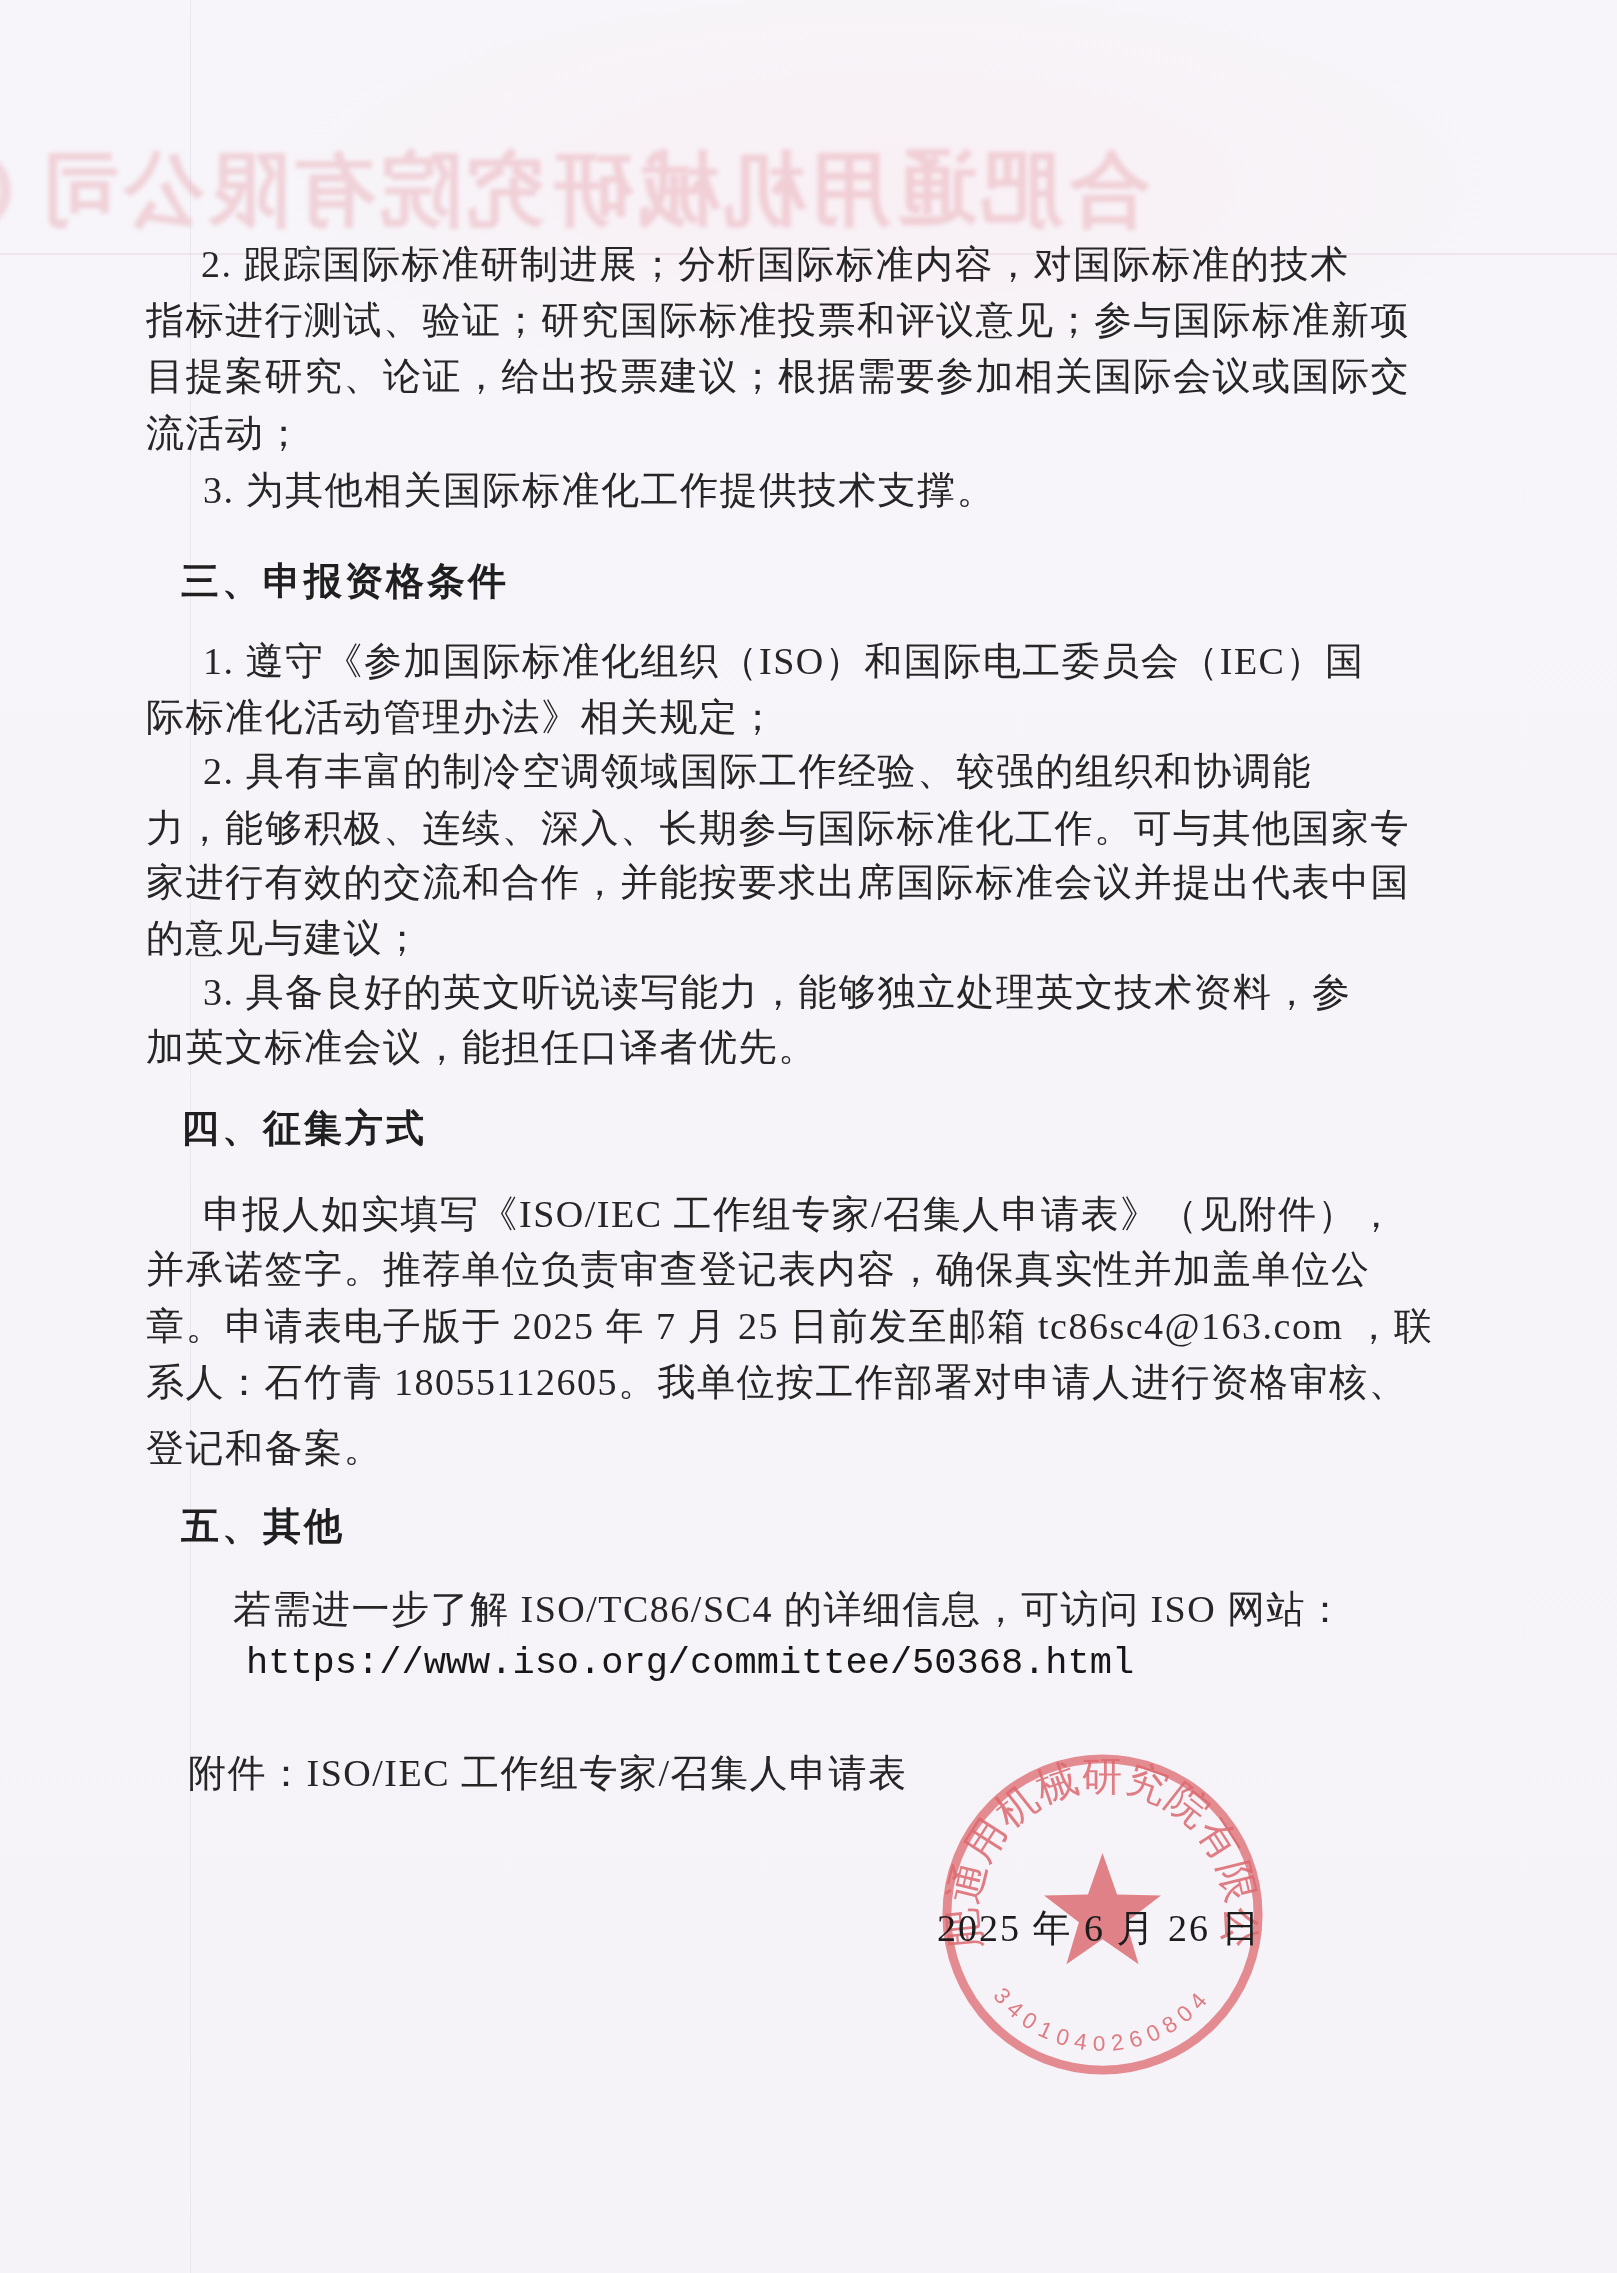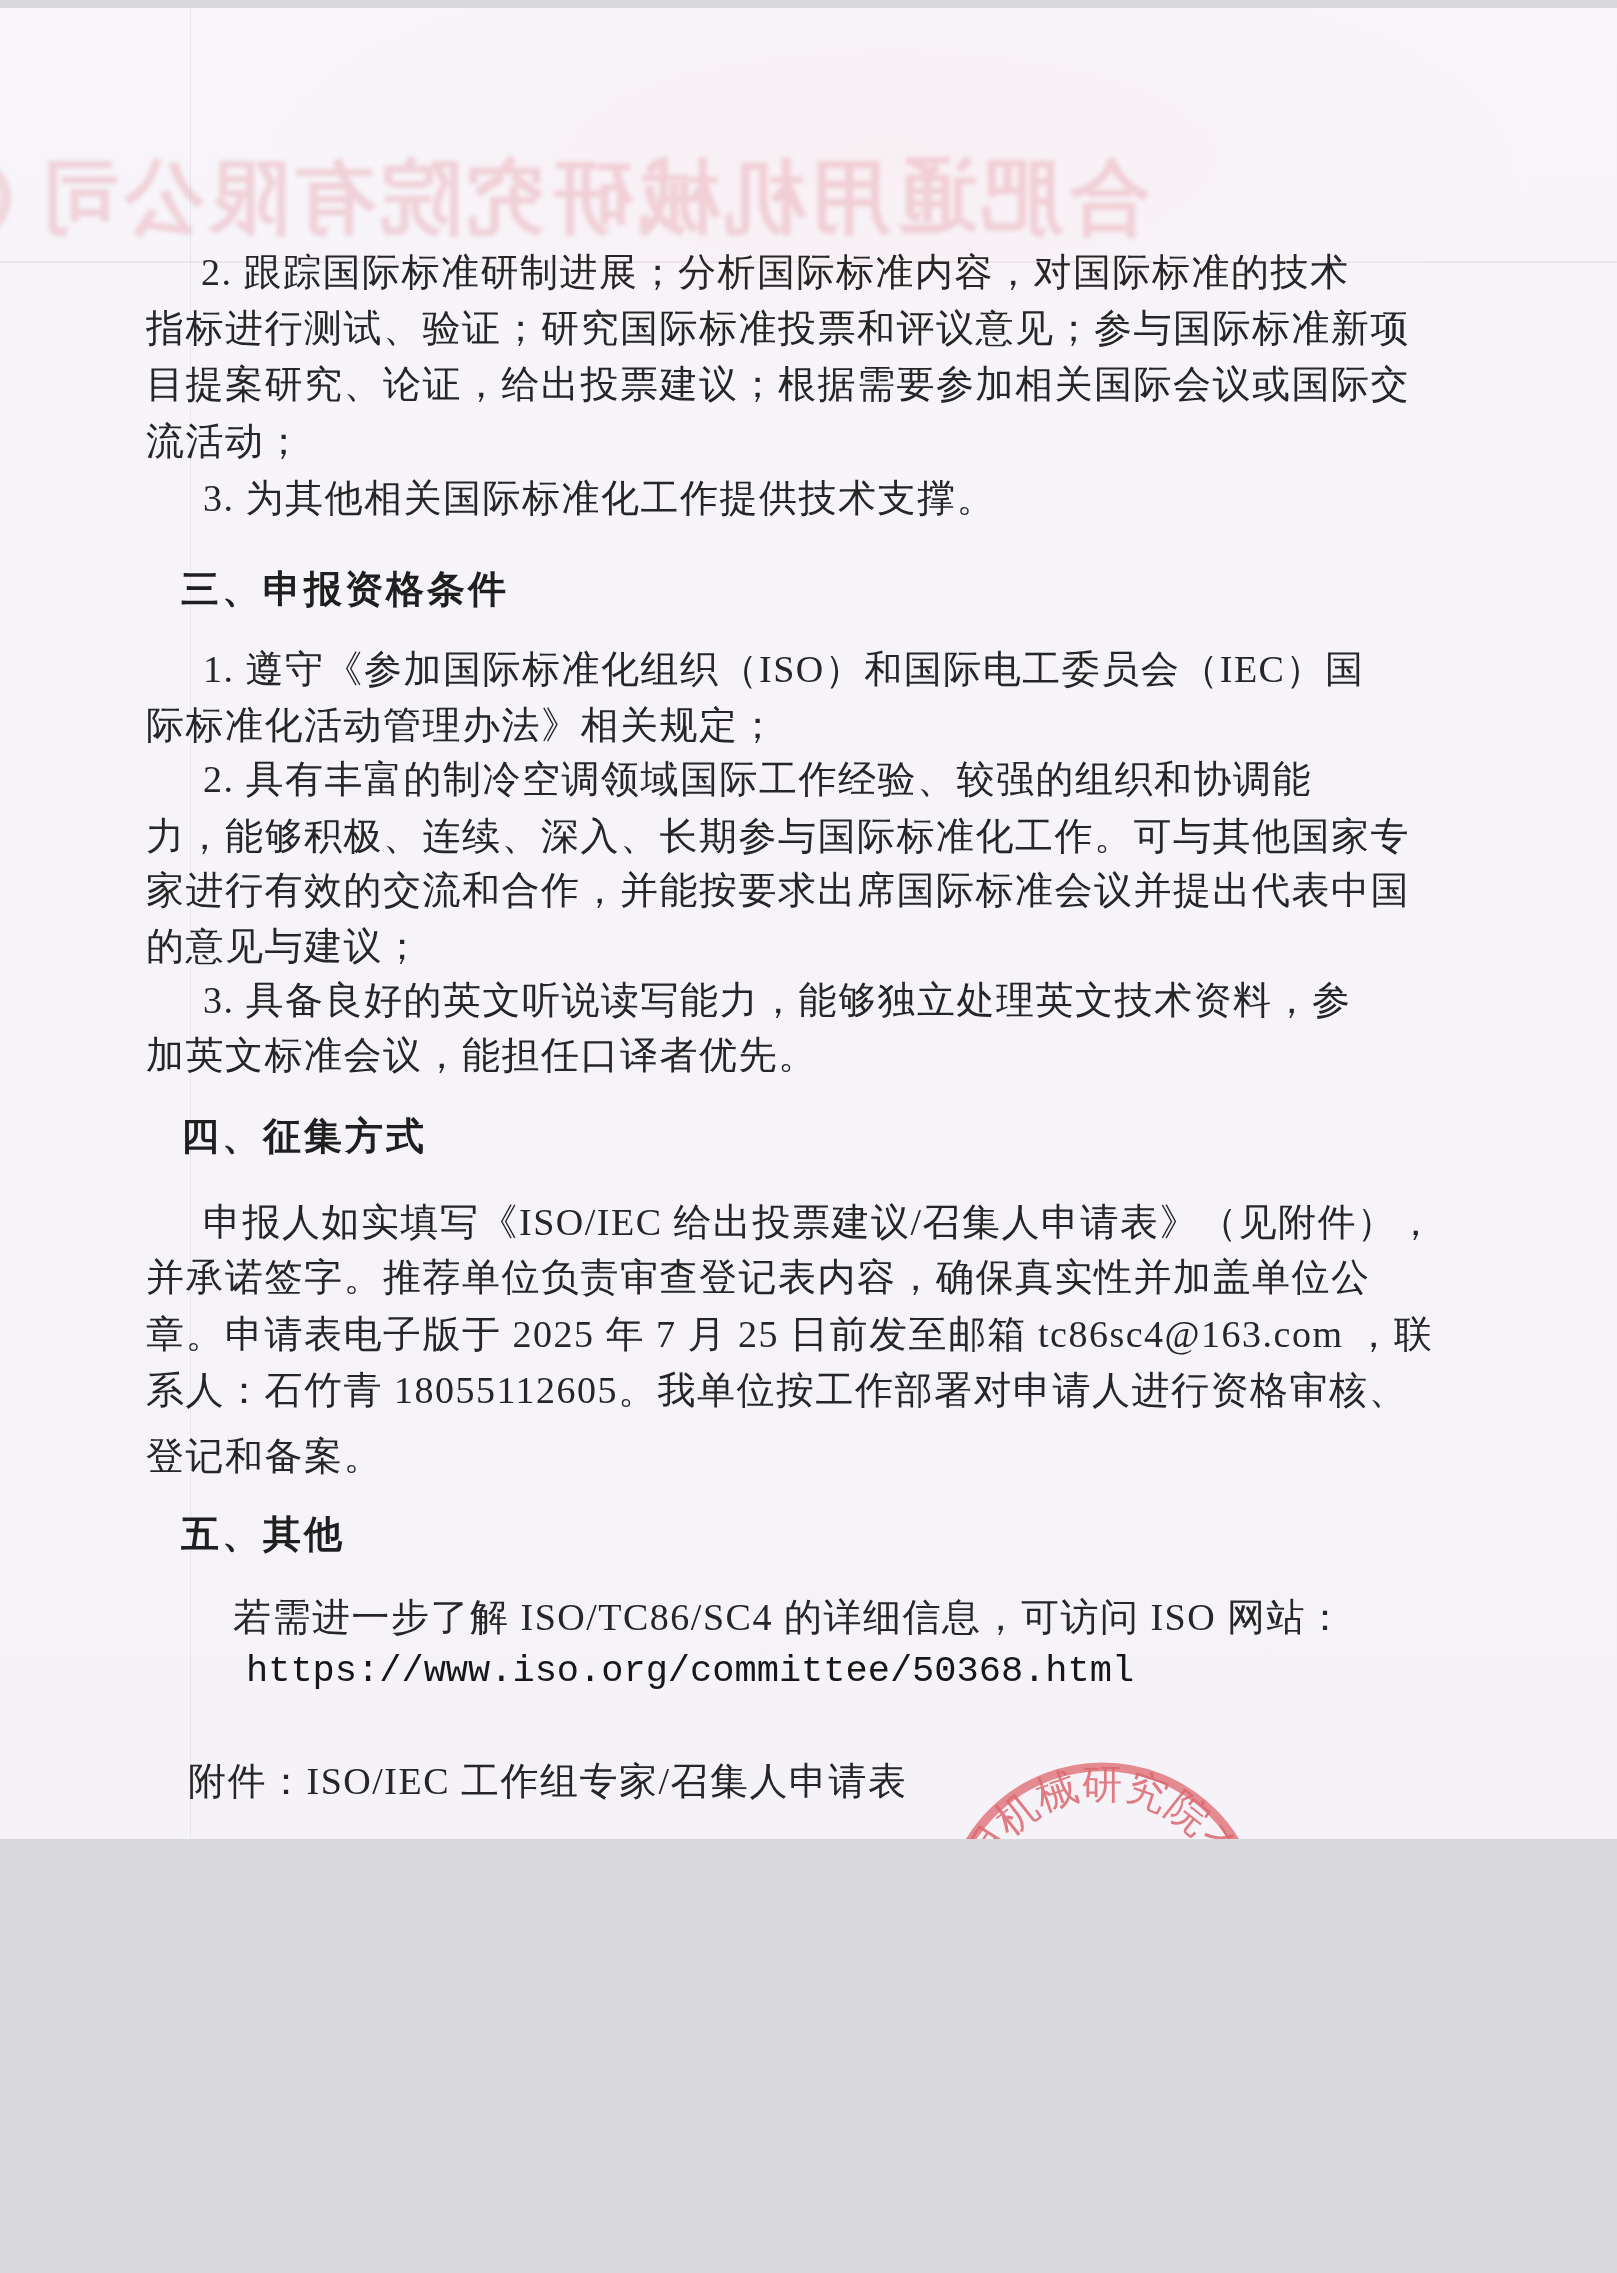--- a/index.html
+++ b/index.html
@@ -1,19 +1,19 @@
 <!DOCTYPE html>
 <html><head>
 <meta charset="utf-8">
 <style>
   html,body{margin:0;padding:0;background:#d9d9de;}
   .page{
     position:relative;
-    width:1618px;height:1831px;
-    margin:8px auto;
+    width:1618px;height:2273px;
+    margin:0 auto;
     background:#f7f5f9;
     background-image:
       radial-gradient(ellipse 891px 297px at 55% 8%, rgba(250,235,240,.55), rgba(250,235,240,0) 70%),
       linear-gradient(#f7f5f9,#f5f3f8);
     overflow:hidden;
     font-family:"Liberation Serif","DejaVu Serif",serif;
   }
   .scanline-v{
     position:absolute;left:190px;top:0;width:1px;height:100%;
     background:rgba(120,120,145,0.10);
@@ -89,21 +89,21 @@
   <div class="line" style="left:146px;top:698px;">际标准化活动管理办法》相关规定；</div>
   <div class="line" style="left:203px;top:752px;">2. 具有丰富的制冷空调领域国际工作经验、较强的组织和协调能</div>
   <div class="line" style="left:146px;top:809px;">力，能够积极、连续、深入、长期参与国际标准化工作。可与其他国家专</div>
   <div class="line" style="left:146px;top:863px;">家进行有效的交流和合作，并能按要求出席国际标准会议并提出代表中国</div>
   <div class="line" style="left:146px;top:919px;">的意见与建议；</div>
   <div class="line" style="left:203px;top:973px;">3. 具备良好的英文听说读写能力，能够独立处理英文技术资料，参</div>
   <div class="line" style="left:146px;top:1028px;">加英文标准会议，能担任口译者优先。</div>
 
   <div class="line heading" style="left:181px;top:1109px;">四、征集方式</div>
 
-  <div class="line" style="left:203px;top:1195px;">申报人如实填写《ISO/IEC 给出投票建议/召集人申请表》（见附件），</div>
+  <div class="line" style="left:203px;top:1195px;">申报人如实填写《ISO/IEC 工作组专家/召集人申请表》（见附件），</div>
   <div class="line" style="left:146px;top:1250px;">并承诺签字。推荐单位负责审查登记表内容，确保真实性并加盖单位公</div>
   <div class="line" style="left:146px;top:1307px;">章。申请表电子版于 2025 年 7 月 25 日前发至邮箱 tc86sc4@163.com ，联</div>
   <div class="line" style="left:146px;top:1363px;">系人：石竹青 18055112605。我单位按工作部署对申请人进行资格审核、</div>
   <div class="line" style="left:146px;top:1429px;">登记和备案。</div>
 
   <div class="line heading" style="left:181px;top:1507px;">五、其他</div>
 
   <div class="line" style="left:233px;top:1590px;">若需进一步了解 ISO/TC86/SC4 的详细信息，可访问 ISO 网站：</div>
   <div class="line url" style="left:246px;top:1645px;">https://www.iso.org/committee/50368.html</div>
   <div class="line" style="left:188px;top:1754px;">附件：ISO/IEC 工作组专家/召集人申请表</div>

